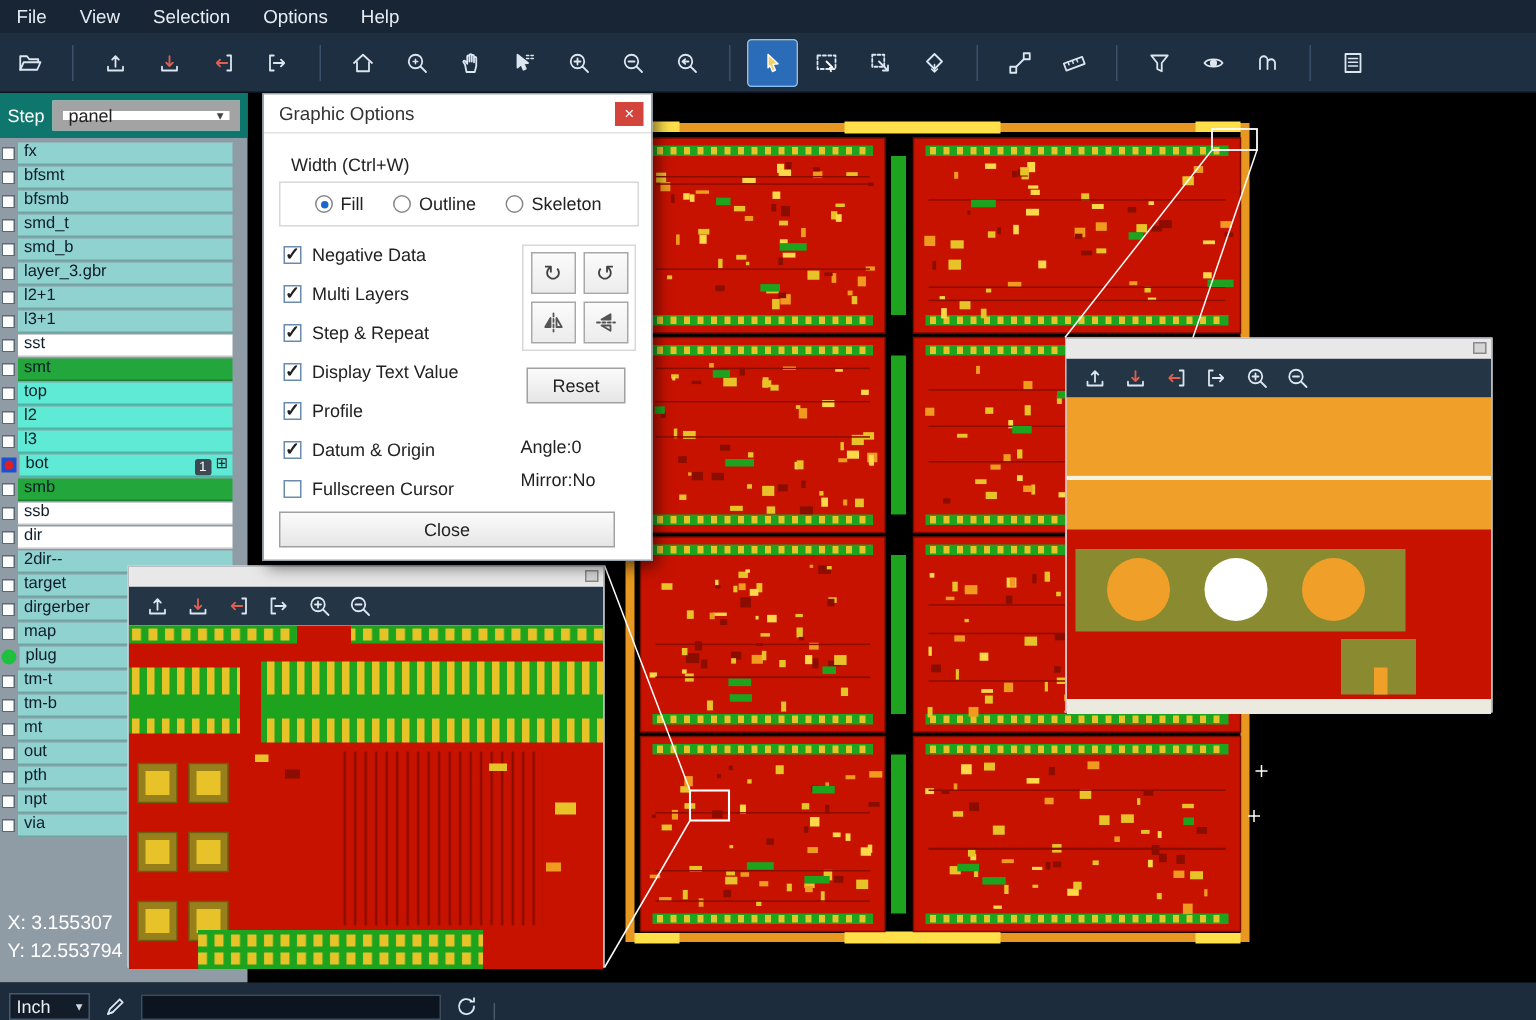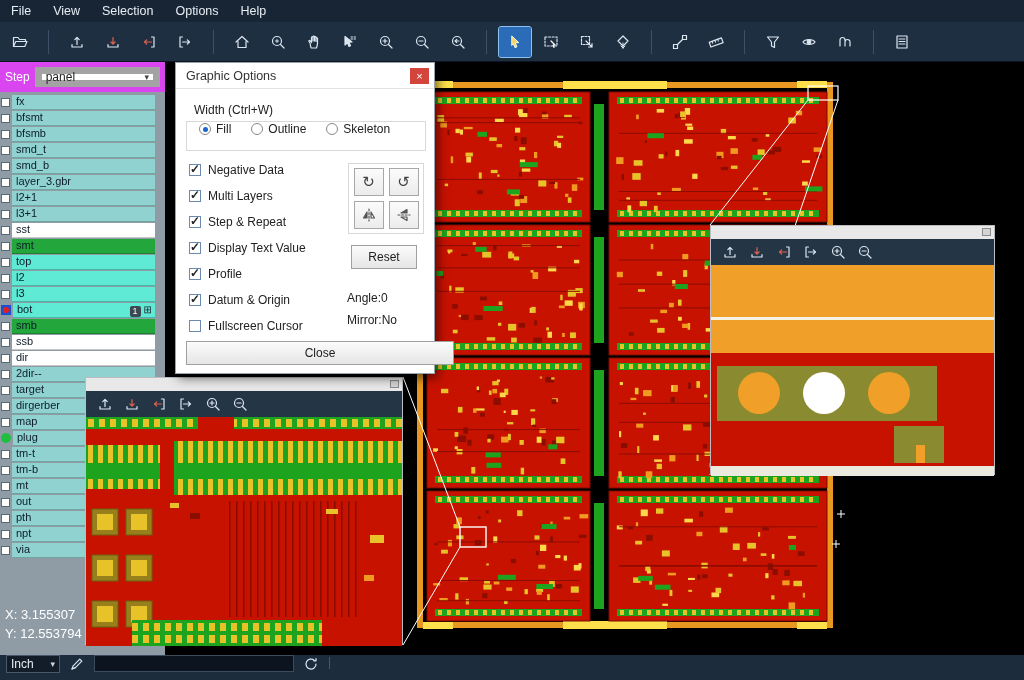--- a/index.html
+++ b/index.html
@@ -17,21 +17,21 @@
   
   .toolbar { position:absolute; left:0; top:22px; width:1024px; height:40px;
     background:#1f2f42; border-bottom:1px solid #0c1420; display:flex; align-items:center;
     padding-left:4px; gap:4px; z-index:6; }
   .tb-btn { width:32px; height:30px; background:transparent; border:none; border-radius:2px;
     display:flex; align-items:center; justify-content:center; padding:0; }
   .tb-btn.active { background:#2a6cb8; outline:1px solid #8cc0f0; }
   .tb-sep { width:1px; height:24px; background:#3c5068; margin:0 8px; flex:none; }
   
   .sidebar { position:absolute; left:0; top:62px; width:165px; height:593px; background:#8f9ca6; z-index:2; }
-  .step-row { height:30px; background:#d946ef; display:flex; align-items:center; padding:0 5px; gap:5px; }
+  .step-row { height:30px; background:#0f766e; display:flex; align-items:center; padding:0 5px; gap:5px; }
   .step-label { color:#fff; font-size:12px; }
   .step-select { flex:1; height:20px; background:#fff; border:7px solid #a3a3a3; font-size:12px; color:#222;
     display:flex; align-items:center; justify-content:space-between; padding:0 4px; }
   .caret { font-size:9px; color:#444; }
   .layer-list { margin-top:2px; }
   .layer-row { height:16px; display:flex; align-items:center; padding-left:1px; gap:2px; }
   .row-chk { width:9px; height:9px; background:#fff; border:1px solid #5a6a74; flex:none; }
   .ind-bot { width:10px; height:10px; background:#1e4fd0; flex:none; position:relative; }
   .ind-bot::after { content:""; position:absolute; inset:2px; border-radius:50%; background:#e02020; }
   .green-dot { width:10px; height:10px; border-radius:50%; background:#1fc040; flex:none; }
@@ -58,41 +58,41 @@
   .mag1 .mag-content { height:229px; } .mag2 .mag-content { height:211px; }
   
   .dialog { position:absolute; left:175px; top:62px; width:260px; height:312px; background:#fff;
     border:1px solid #9aa4ac; box-shadow:3px 4px 10px rgba(0,0,0,.55); z-index:4; color:#222; font-size:12px; }
   .dlg-title { height:26px; display:flex; align-items:center; padding-left:10px;
     border-bottom:1px solid #e2e2e2; font-size:12.5px; color:#333; }
   .dlg-close { position:absolute; top:5px; right:5px; width:19px; height:16px; background:#d3443c;
     color:#fff; font-size:11px; display:flex; align-items:center; justify-content:center; cursor:default; }
   .width-label { position:absolute; left:18px; top:40px; }
   .mode-group { position:absolute; left:10px; top:58px; width:240px; height:30px; border:1px solid #d8d8d8;
-    display:flex; align-items:flex-start; gap:20px; padding:0 12px; }
+    display:flex; align-items:center; gap:20px; padding:0 23px; }
   .radio { display:flex; align-items:center; gap:5px; }
   .rd { width:12px; height:12px; border:1px solid #888; border-radius:50%; position:relative; background:#fff; }
   .rd.on::after { content:""; position:absolute; inset:2.5px; border-radius:50%; background:#1a66cc; }
   .opts { position:absolute; left:13px; top:98px; display:flex; flex-direction:column; }
   .opt { display:flex; align-items:center; gap:7px; height:17px; margin-bottom:9px; }
   .chk { width:12px; height:12px; border:1px solid #6a8ab0; background:#fff; position:relative; flex:none; }
   .chk.on::after { content:"✓"; position:absolute; left:0px; top:-3px; font-size:12px; font-weight:bold; color:#222; }
   .xform-group { position:absolute; left:172px; top:100px; width:76px; border:1px solid #d8d8d8; padding:4px;
     display:grid; grid-template-columns:30px 30px; gap:5px; justify-content:center; }
   .xf-btn { width:30px; height:28px; background:linear-gradient(#fbfbfb,#ececec); border:1px solid #a8a8a8;
     font-size:15px; color:#444; display:flex; align-items:center; justify-content:center; padding:0; font-family:inherit; }
   .reset-btn { position:absolute; left:175px; top:182px; width:66px; height:24px; }
-  .close-btn { position:absolute; left:10px; top:278px; width:268px; height:24px; }
+  .close-btn { position:absolute; left:10px; top:278px; width:224px; height:24px; }
   .reset-btn,.close-btn { background:linear-gradient(#fbfbfb,#e6e6e6); border:1px solid #a0a0a0;
     font-size:12px; color:#222; font-family:inherit; }
   .angle-text { position:absolute; left:171px; top:228px; }
   .mirror-text { position:absolute; left:171px; top:250px; }
   
   .statusbar { position:absolute; left:0; top:655px; width:1024px; height:25px; background:#1d2c3c;
-    display:flex; align-items:flex-start; gap:8px; padding:0 6px; z-index:6; color:#e8eef4; font-size:12px; }
+    display:flex; align-items:flex-end; gap:8px; padding:0 6px; z-index:6; color:#e8eef4; font-size:12px; }
   .unit-select { width:54px; height:18px; border:1px solid #48596a; background:#121d29;
     display:flex; align-items:center; justify-content:space-between; padding:0 4px; }
   .unit-select .caret { color:#cdd6e0; }
   .sb-ico { width:18px; height:18px; display:flex; align-items:center; justify-content:center; }
   .cmd-input { width:200px; height:17px; background:#0c151f; border:1px solid #3c4c5c; color:#fff;
     font-family:inherit; font-size:12px; padding:0 4px; }
   .sb-sep { color:#4a5a6a; }
   .sb-msg { color:#f0a028; }
 </style>
 </head>

